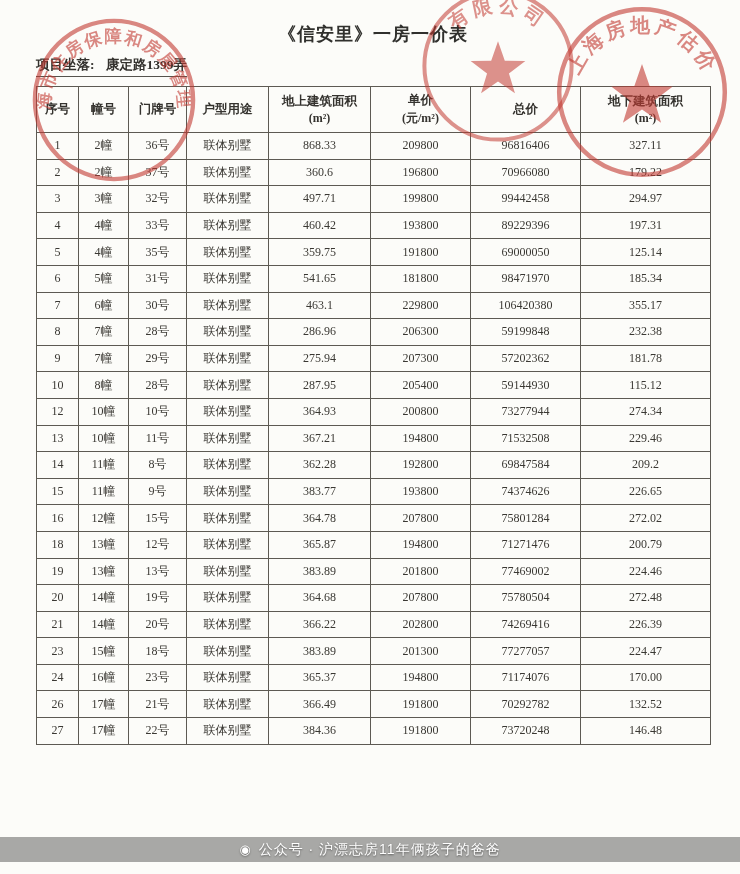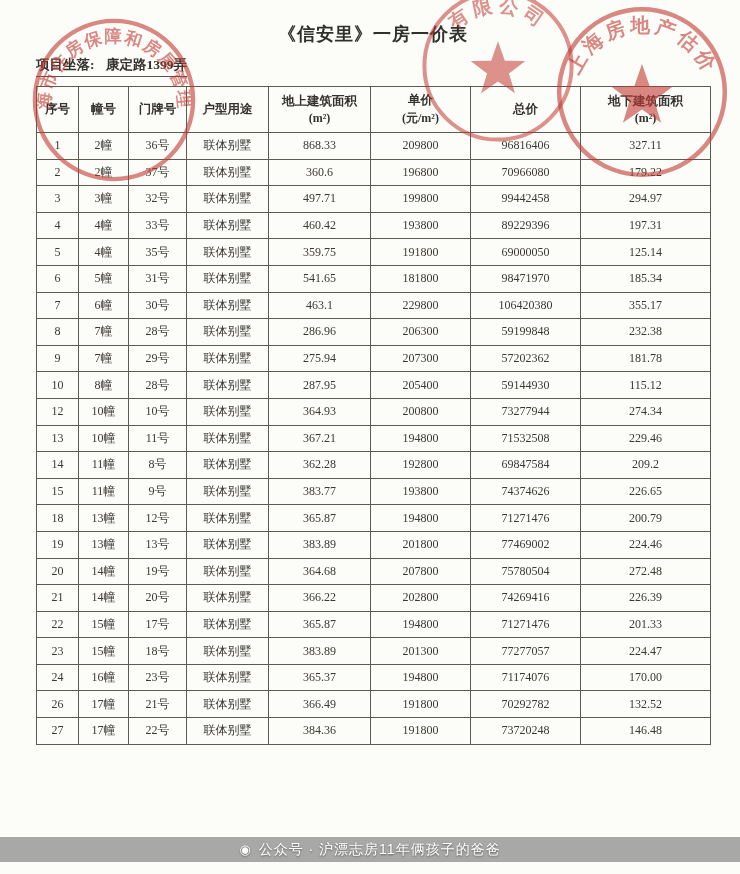--- a/index.html
+++ b/index.html
@@ -248,20 +248,30 @@
           <td>15</td>
           <td>11幢</td>
           <td>9号</td>
           <td>联体别墅</td>
           <td>383.77</td>
           <td>193800</td>
           <td>74374626</td>
           <td>226.65</td>
         </tr>
         <tr>
+          <td>16</td>
+          <td>12幢</td>
+          <td>15号</td>
+          <td>联体别墅</td>
+          <td>364.78</td>
+          <td>207800</td>
+          <td>75801284</td>
+          <td>272.02</td>
+        </tr>
+        <tr>
           <td>18</td>
           <td>13幢</td>
           <td>12号</td>
           <td>联体别墅</td>
           <td>365.87</td>
           <td>194800</td>
           <td>71271476</td>
           <td>200.79</td>
         </tr>
         <tr>
@@ -286,30 +296,20 @@
         </tr>
         <tr>
           <td>21</td>
           <td>14幢</td>
           <td>20号</td>
           <td>联体别墅</td>
           <td>366.22</td>
           <td>202800</td>
           <td>74269416</td>
           <td>226.39</td>
-        </tr>
-        <tr>
-          <td>22</td>
-          <td>15幢</td>
-          <td>17号</td>
-          <td>联体别墅</td>
-          <td>365.87</td>
-          <td>194800</td>
-          <td>71271476</td>
-          <td>201.33</td>
         </tr>
         <tr>
           <td>23</td>
           <td>15幢</td>
           <td>18号</td>
           <td>联体别墅</td>
           <td>383.89</td>
           <td>201300</td>
           <td>77277057</td>
           <td>224.47</td>

